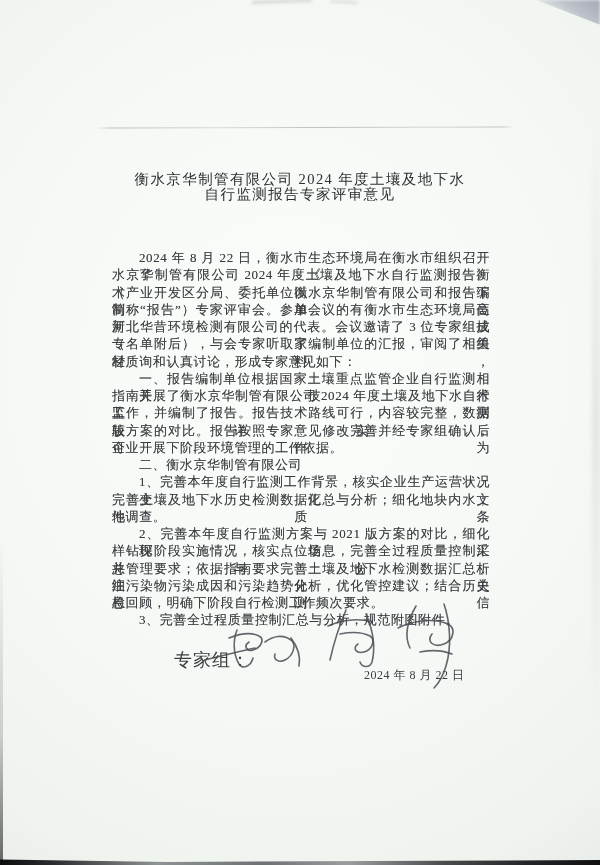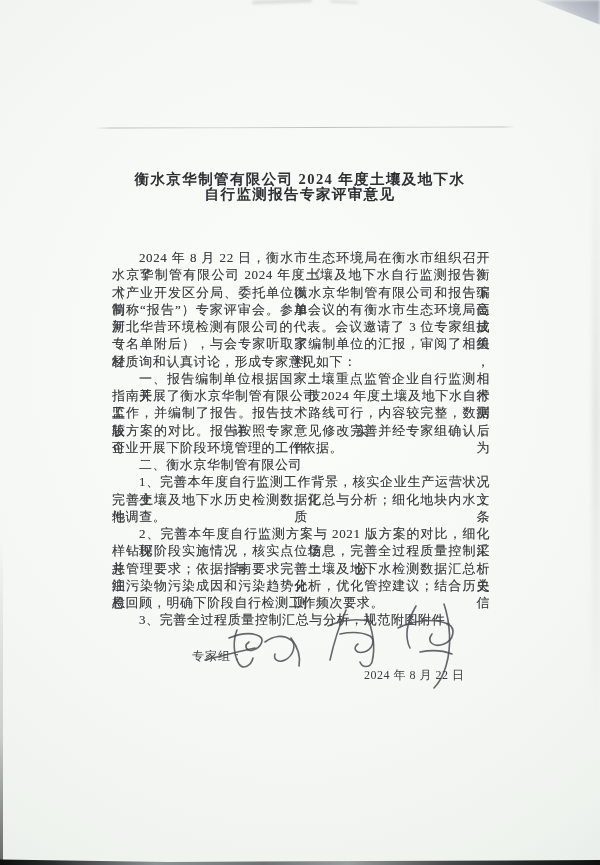--- a/index.html
+++ b/index.html
@@ -43,35 +43,35 @@
     filter:blur(.4px);
   }
   .right-tint{
     position:absolute;right:0;top:120px;width:8px;height:600px;
     background:linear-gradient(180deg,rgba(200,203,198,0) 0%,rgba(196,199,194,.35) 50%,rgba(196,199,194,0) 100%);
     filter:blur(2px);
   }
   
   .title-block{position:absolute;left:0;top:172px;width:100%;text-align:center;}
   .title-line{
-    font-weight:bold;font-size:14.5px;letter-spacing:1.4px;color:#2e2e33;
+    font-weight:normal;font-size:14.5px;letter-spacing:1.4px;color:#2e2e33;
     line-height:15px;
   }
   .title-line + .title-line{}
   .text-block{position:absolute;left:112px;top:221px;width:378px;margin-top:28px;}
   .line{
     font-size:13px;line-height:17.25px;height:17.25px;
     letter-spacing:.6px;color:#3b3b40;white-space:nowrap;
     text-shadow:0 0 .4px rgba(60,60,64,.45);
   }
   .line.indent{padding-left:27px;}
   .line.fill{white-space:normal;text-align:justify;text-align-last:justify;}
   
   .sig-label{
-    position:absolute;left:174px;top:648px;font-size:12px;letter-spacing:1px;color:#3b3b40;margin-left:18px;
+    position:absolute;left:174px;top:648px;font-size:18px;letter-spacing:1px;color:#3b3b40;
   }
   .sig-svg{position:absolute;overflow:visible;}
   .sig-svg path{fill:none;stroke:#4b4b54;stroke-width:1.6;stroke-linecap:round;opacity:.85;}
   .sig-1{left:203px;top:612px;}
   .sig-2{left:318px;top:604px;}
   .sig-3{left:390px;top:598px;}
   .doc-date{
     position:absolute;left:364px;top:667px;font-size:12px;letter-spacing:.5px;color:#3b3b40;
   }
 </style>

